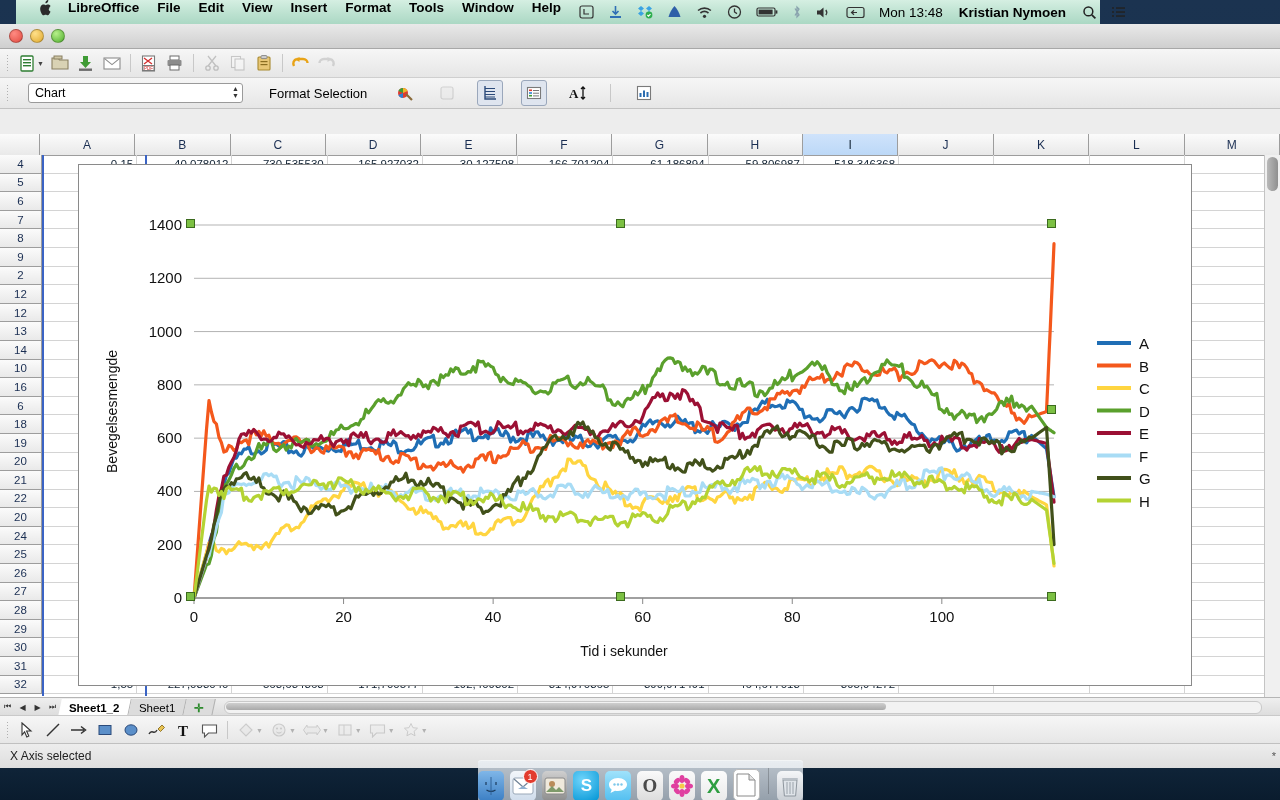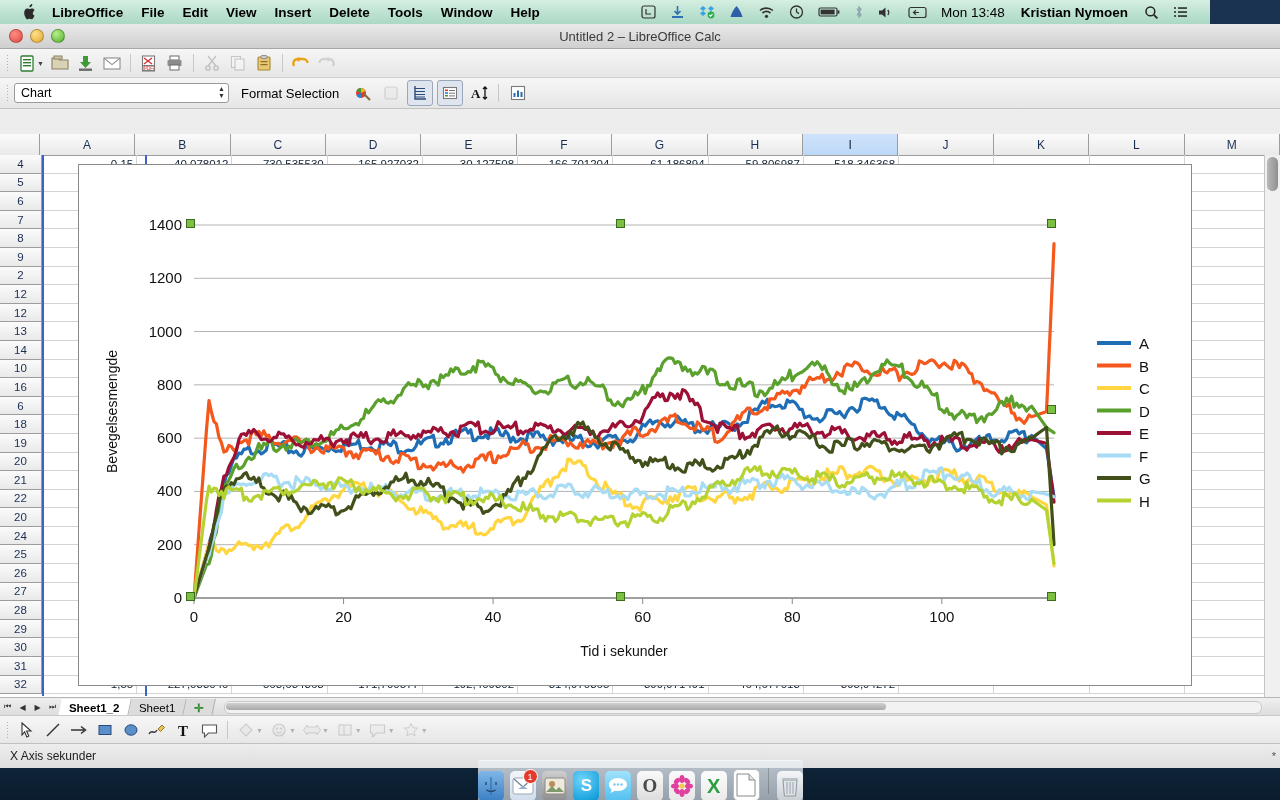--- a/index.html
+++ b/index.html
@@ -10,23 +10,23 @@
   }
   
   #desktop{position:absolute;inset:0;
     background:linear-gradient(180deg,#1b3350 0%,#16314f 35%,#0f2742 60%,#0b1f36 100%);}
   #desktop:after{content:"";position:absolute;left:0;right:0;top:745px;height:55px;
     background:linear-gradient(180deg,#13293f 0%,#0a1c2e 100%);}
   #webdata-label{position:absolute;left:985px;top:746px;width:110px;text-align:center;
     color:#cfd6dd;font-size:12px;font-weight:bold;text-shadow:0 1px 2px rgba(0,0,0,.8);}
 
   
-  #menubar{position:absolute;left:0;top:0;width:1210px;height:24px;
+  #menubar{position:absolute;left:16px;top:0;width:1084px;height:24px;
     background:linear-gradient(180deg,#d5efe2 0%,#bfe3d2 50%,#abd8c4 100%);
-    border-bottom:1px solid #8fb8a6;display:flex;align-items:center;
+    border-bottom:1px solid #8fb8a6;display:flex;
     font-size:13.5px;color:#000;}
   #menubar .apple{margin-left:22px;margin-right:16px;font-size:15px;line-height:0;}
   #menubar .mi{margin-right:18px;white-space:nowrap;font-weight:bold;}
   #menubar .mi.bold{font-weight:bold;}
   #menubar .right{margin-left:auto;display:flex;align-items:center;margin-right:8px;}
   #menubar .right .ic{margin-right:14px;display:flex;align-items:center;}
   #menubar .right .txt{margin-right:16px;white-space:nowrap;}
   #menubar .right .txt.user{font-weight:bold;}
 
   
@@ -47,21 +47,21 @@
     background-image:radial-gradient(circle,#b0b0b0 40%,transparent 42%);
     background-size:3px 3px;}
   .tbtn{width:24px;height:24px;display:flex;align-items:center;justify-content:center;
     margin:0 1px;border-radius:3px;font-size:15px;line-height:1;}
   .tsep{width:1px;height:18px;background:#c8c8c8;margin:0 5px;}
   .caret{font-size:7px;color:#444;margin-left:-3px;margin-right:3px;}
   .dim{opacity:.35;}
 
   
   #formatbar{height:30px;background:linear-gradient(180deg,#f6f6f6,#e6e6e6);
-    border-bottom:1px solid #c2c2c2;display:flex;align-items:center;padding-left:4px;}
+    border-bottom:1px solid #c2c2c2;display:flex;align-items:center;padding-left:4px;gap:14px;}
   .combo{width:215px;height:20px;background:#fff;border:1px solid #9a9a9a;border-radius:3px;
     display:flex;align-items:center;font-size:12.5px;padding-left:6px;color:#000;
     position:relative;box-sizing:border-box;}
   .combo .spin{position:absolute;right:3px;top:1px;display:flex;flex-direction:column;
     line-height:7px;font-size:7px;color:#333;}
   .fsel{font-size:13px;margin:0 10px 0 12px;color:#000;white-space:nowrap;}
   .fbtn{width:24px;height:24px;display:flex;align-items:center;justify-content:center;
     margin:0 2px;border-radius:3px;}
   .fbtn.on{background:#dfe5ef;border:1px solid #9aa7bb;}
 
@@ -151,21 +151,21 @@
   <span class="apple">
     <svg width="14" height="16" viewBox="0 0 14 16">
         <path d="M9.6 2.2c.5-.6.8-1.4.7-2.2-.7 0-1.6.5-2.1 1.1-.5.5-.9 1.4-.7 2.2.8.1 1.6-.4 2.1-1.1zM11.2 8.5c0-1.7 1.4-2.5 1.4-2.6-.8-1.1-2-1.3-2.4-1.3-1-.1-2 .6-2.5.6s-1.3-.6-2.2-.6c-1.1 0-2.2.7-2.7 1.7C1.5 8.4 2.4 11.6 3.5 13.4c.5.9 1.2 1.8 2 1.8.8 0 1.1-.5 2.1-.5s1.2.5 2.1.5c.9 0 1.4-.9 1.9-1.7.6-1 .9-1.9.9-2-.1 0-1.8-.7-1.8-2.6z" fill="#2b2b2b"></path>
       </svg>
   </span>
   <span class="mi bold">LibreOffice</span>
   <span class="mi">File</span>
   <span class="mi">Edit</span>
   <span class="mi">View</span>
   <span class="mi">Insert</span>
-  <span class="mi">Delete</span>
+  <span class="mi">Format</span>
   <span class="mi">Tools</span>
   <span class="mi">Window</span>
   <span class="mi">Help</span>
 
   <span class="right">
     <span class="ic">
       <svg width="15" height="14" viewBox="0 0 15 14">
           <rect x="1" y="1" width="13" height="12" rx="2" fill="none" stroke="#333" stroke-width="1.2"></rect>
           <path d="M5 4v5h5" fill="none" stroke="#333" stroke-width="1.2"></path>
         </svg>
@@ -249,21 +249,20 @@
 </div>
 
 <div id="window">
 
   <div id="titlebar">
     <div class="traffic">
       <div class="tl r"></div>
       <div class="tl y"></div>
       <div class="tl g"></div>
     </div>
-    <div id="wintitle">Untitled 2 – LibreOffice Calc</div>
   </div>
 
   <div class="toolbar">
     <div class="grip"></div>
     <div class="tbtn">
       <svg width="17" height="17" viewBox="0 0 17 17">
           <rect x="2" y="1" width="12" height="15" rx="1" fill="#fff" stroke="#2e7d32" stroke-width="1.3"></rect>
           <g fill="#2e7d32">
             <rect x="4" y="4" width="8" height="1.4"></rect>
             <rect x="4" y="7" width="8" height="1.4"></rect>
@@ -1067,21 +1066,21 @@
     <div class="caret dim">▼</div>
     <div class="tbtn dim">
         <svg width="16" height="16" viewBox="0 0 16 16">
           <path d="M8 1.5l1.9 4.2 4.6.5-3.4 3.1.9 4.5L8 11.6 3.9 13.8l.9-4.5L1.4 6.2l4.6-.5z" fill="#ededed" stroke="#8a8a8a" stroke-width="1"></path>
         </svg>
       </div>
     <div class="caret dim">▼</div>
   </div>
 
   <div id="statusbar">
-    <span>X Axis sekunder</span>
+    <span>X Axis selected</span>
     <span class="star">*</span>
   </div>
 </div>
 
 <div id="dock">
   <div class="dicon" style="background:linear-gradient(180deg,#7fb6e8,#3c7fc4);">
     <svg width="22" height="22" viewBox="0 0 22 22">
         <rect width="22" height="22" rx="4" fill="none"></rect>
         <g stroke="#1b3a5c" stroke-width="1.2" fill="none">
           <path d="M6 7v3M16 7v3M6.5 15c2.5 1.6 6.5 1.6 9 0"></path>

